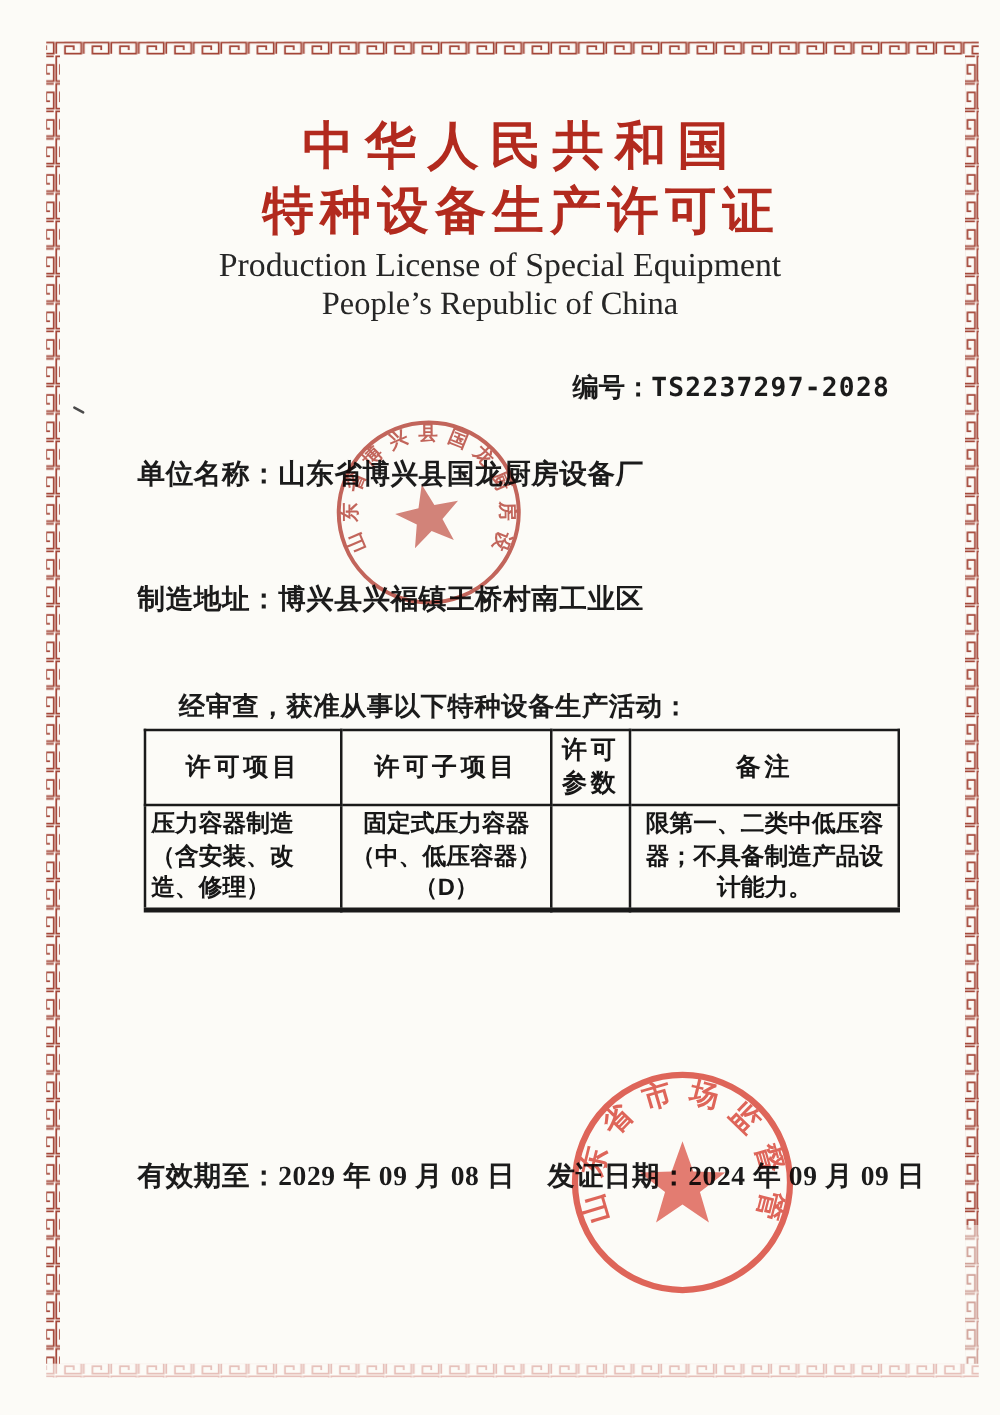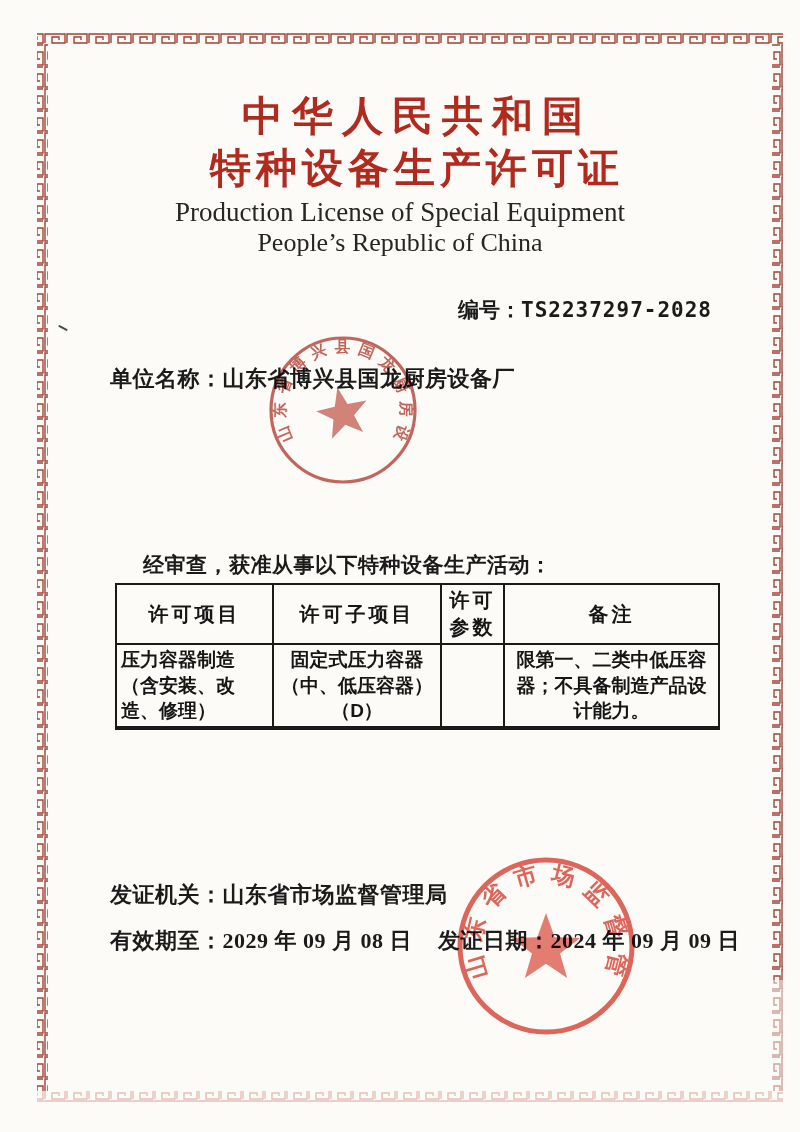--- a/index.html
+++ b/index.html
@@ -74,20 +74,23 @@
 
   <div class="abs license-no">
     <span>编号：</span><span class="num">TS2237297-2028</span>
   </div>
 
   <div class="abs stray-mark"></div>
 
   <div class="abs field-row" style="top:364px;">
     <span class="lbl">单位名称：</span><span>山东省博兴县国龙厨房设备厂</span>
   </div>
+  <div class="abs field-row" style="top:464px;">
+    <span class="lbl">制造地址：</span><span>博兴县兴福镇王桥村南工业区</span>
+  </div>
 
   <div class="abs intro">经审查，获准从事以下特种设备生产活动：</div>
 
   <table class="license">
     <colgroup>
       <col style="width:157px">
         <col style="width:168px">
         <col style="width:63px">
         <col style="width:215px">
     </colgroup>
@@ -100,23 +103,20 @@
     </tr>
     <tr class="bod">
       <td class="c1">压力容器制造（含安装、改造、修理）</td>
       <td class="c2">固定式压力容器（中、低压容器）（D）</td>
       <td class="c3"></td>
       <td class="c4">限第一、二类中低压容器；不具备制造产品设计能力。</td>
     </tr>
   </tbody>
     </table>
 
-  <div class="abs footer-row" style="left:110px;top:880px;">
-    <span>发证机关：</span><span>山东省市场监督管理局</span>
-  </div>
   <div class="abs footer-row" style="left:110px;top:926px;">
     <span>有效期至：</span><span>2029 年 09 月 08 日</span>
   </div>
   <div class="abs footer-row" style="left:438px;top:926px;">
     <span>发证日期：</span><span>2024 年 09 月 09 日</span>
   </div>
 
   <svg class="seal" style="left:265px;top:330px;opacity:0.82;" width="156" height="160" viewBox="0 0 156 160">
     <circle cx="78" cy="80" r="72" fill="none" stroke="#b8453a" stroke-width="3.2"></circle>
     <path id="coArc" d="M28 109 A58 58 0 1 1 128 109" fill="none"></path>

